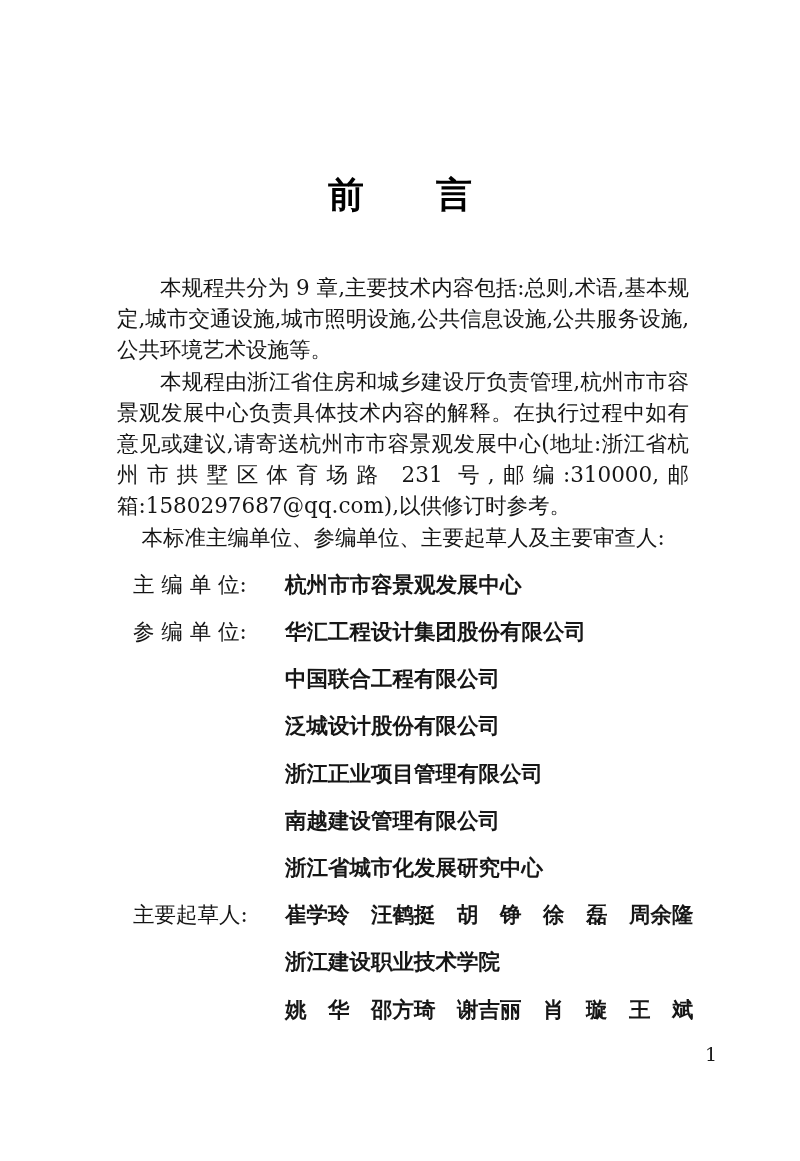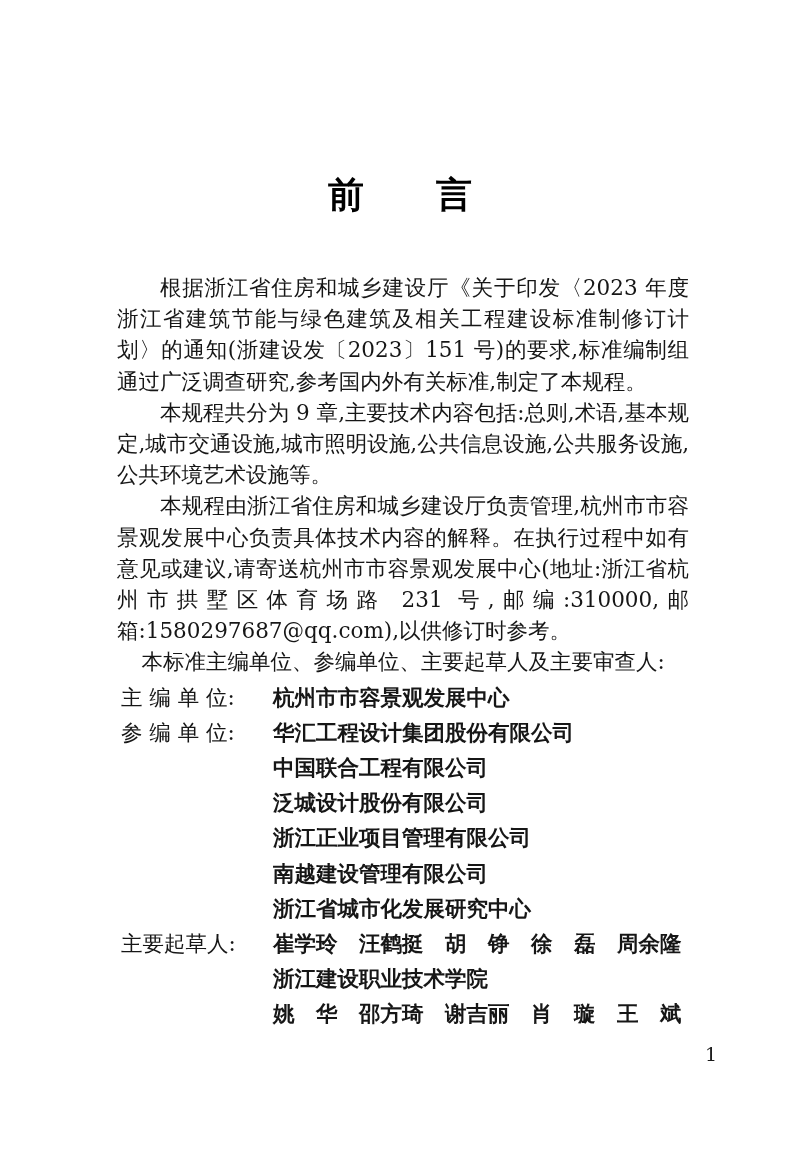--- a/index.html
+++ b/index.html
@@ -62,21 +62,21 @@
   p.para-noindent {
     margin: 0;
     text-indent: 0;
     text-align: center;
   }
 
   
   .entry-row {
     display: flex;
     align-items: baseline;
-    margin: 4px;
+    margin: 16px;
   }
   .entry-label {
     flex: 0 0 auto;
     width: 152px;
     white-space: pre;
     text-align: left;
   }
   .entry-value {
     flex: 1 1 auto;
     white-space: pre;
@@ -100,21 +100,20 @@
 </style>
 </head>
 <body>
 
 <div class="page">
 
   <div class="page-title">前　　言</div>
 
   <div class="body-block">
 
-    <p class="para">根据浙江省住房和城乡建设厅《关于印发〈2023 年度浙江省建筑节能与绿色建筑及相关工程建设标准制修订计划〉的通知(浙建设发〔2023〕151 号)的要求,标准编制组通过广泛调查研究,参考国内外有关标准,制定了本规程。</p>
 
     <p class="para">本规程共分为 9 章,主要技术内容包括:总则,术语,基本规定,城市交通设施,城市照明设施,公共信息设施,公共服务设施,公共环境艺术设施等。</p>
 
     <p class="para">本规程由浙江省住房和城乡建设厅负责管理,杭州市市容景观发展中心负责具体技术内容的解释。在执行过程中如有意见或建议,请寄送杭州市市容景观发展中心(地址:浙江省杭州市拱墅区体育场路 231 号,邮编:310000,邮箱:1580297687@qq.com),以供修订时参考。</p>
 
     <p class="para-noindent">本标准主编单位、参编单位、主要起草人及主要审查人:</p>
 
     <div class="entry-row">
       <span class="entry-label">主 编 单 位:</span>
       <span class="entry-value">杭州市市容景观发展中心</span>

